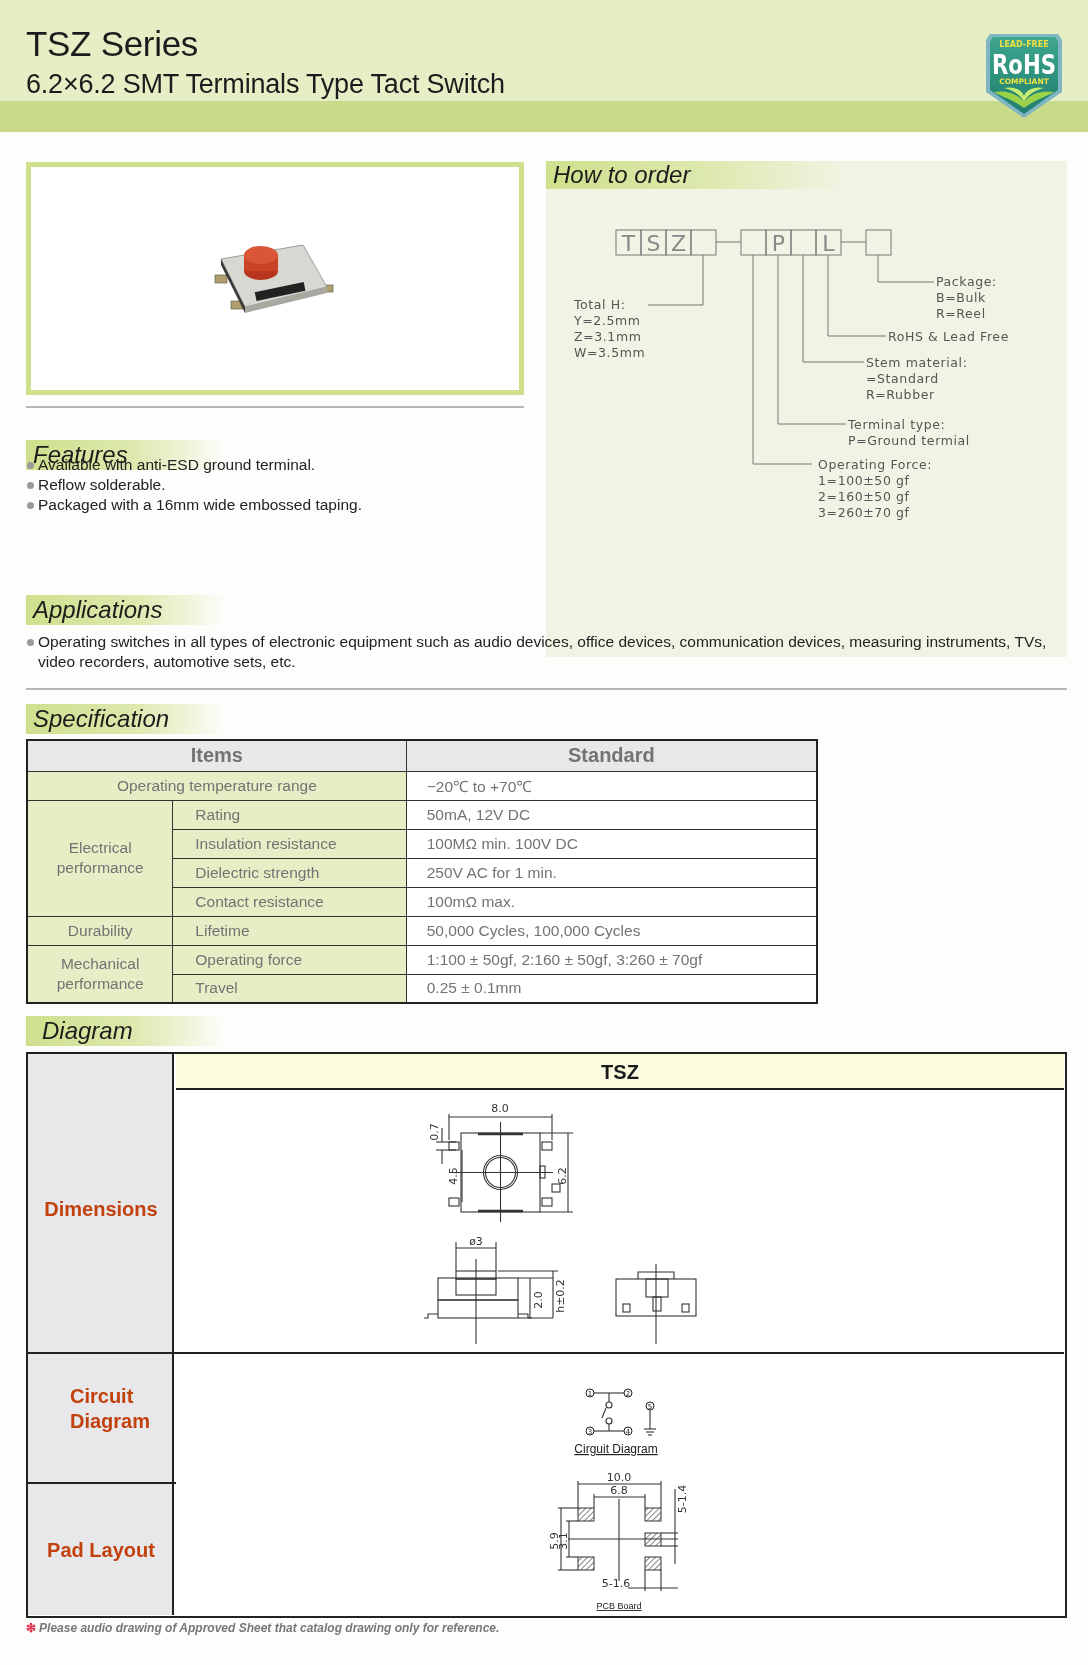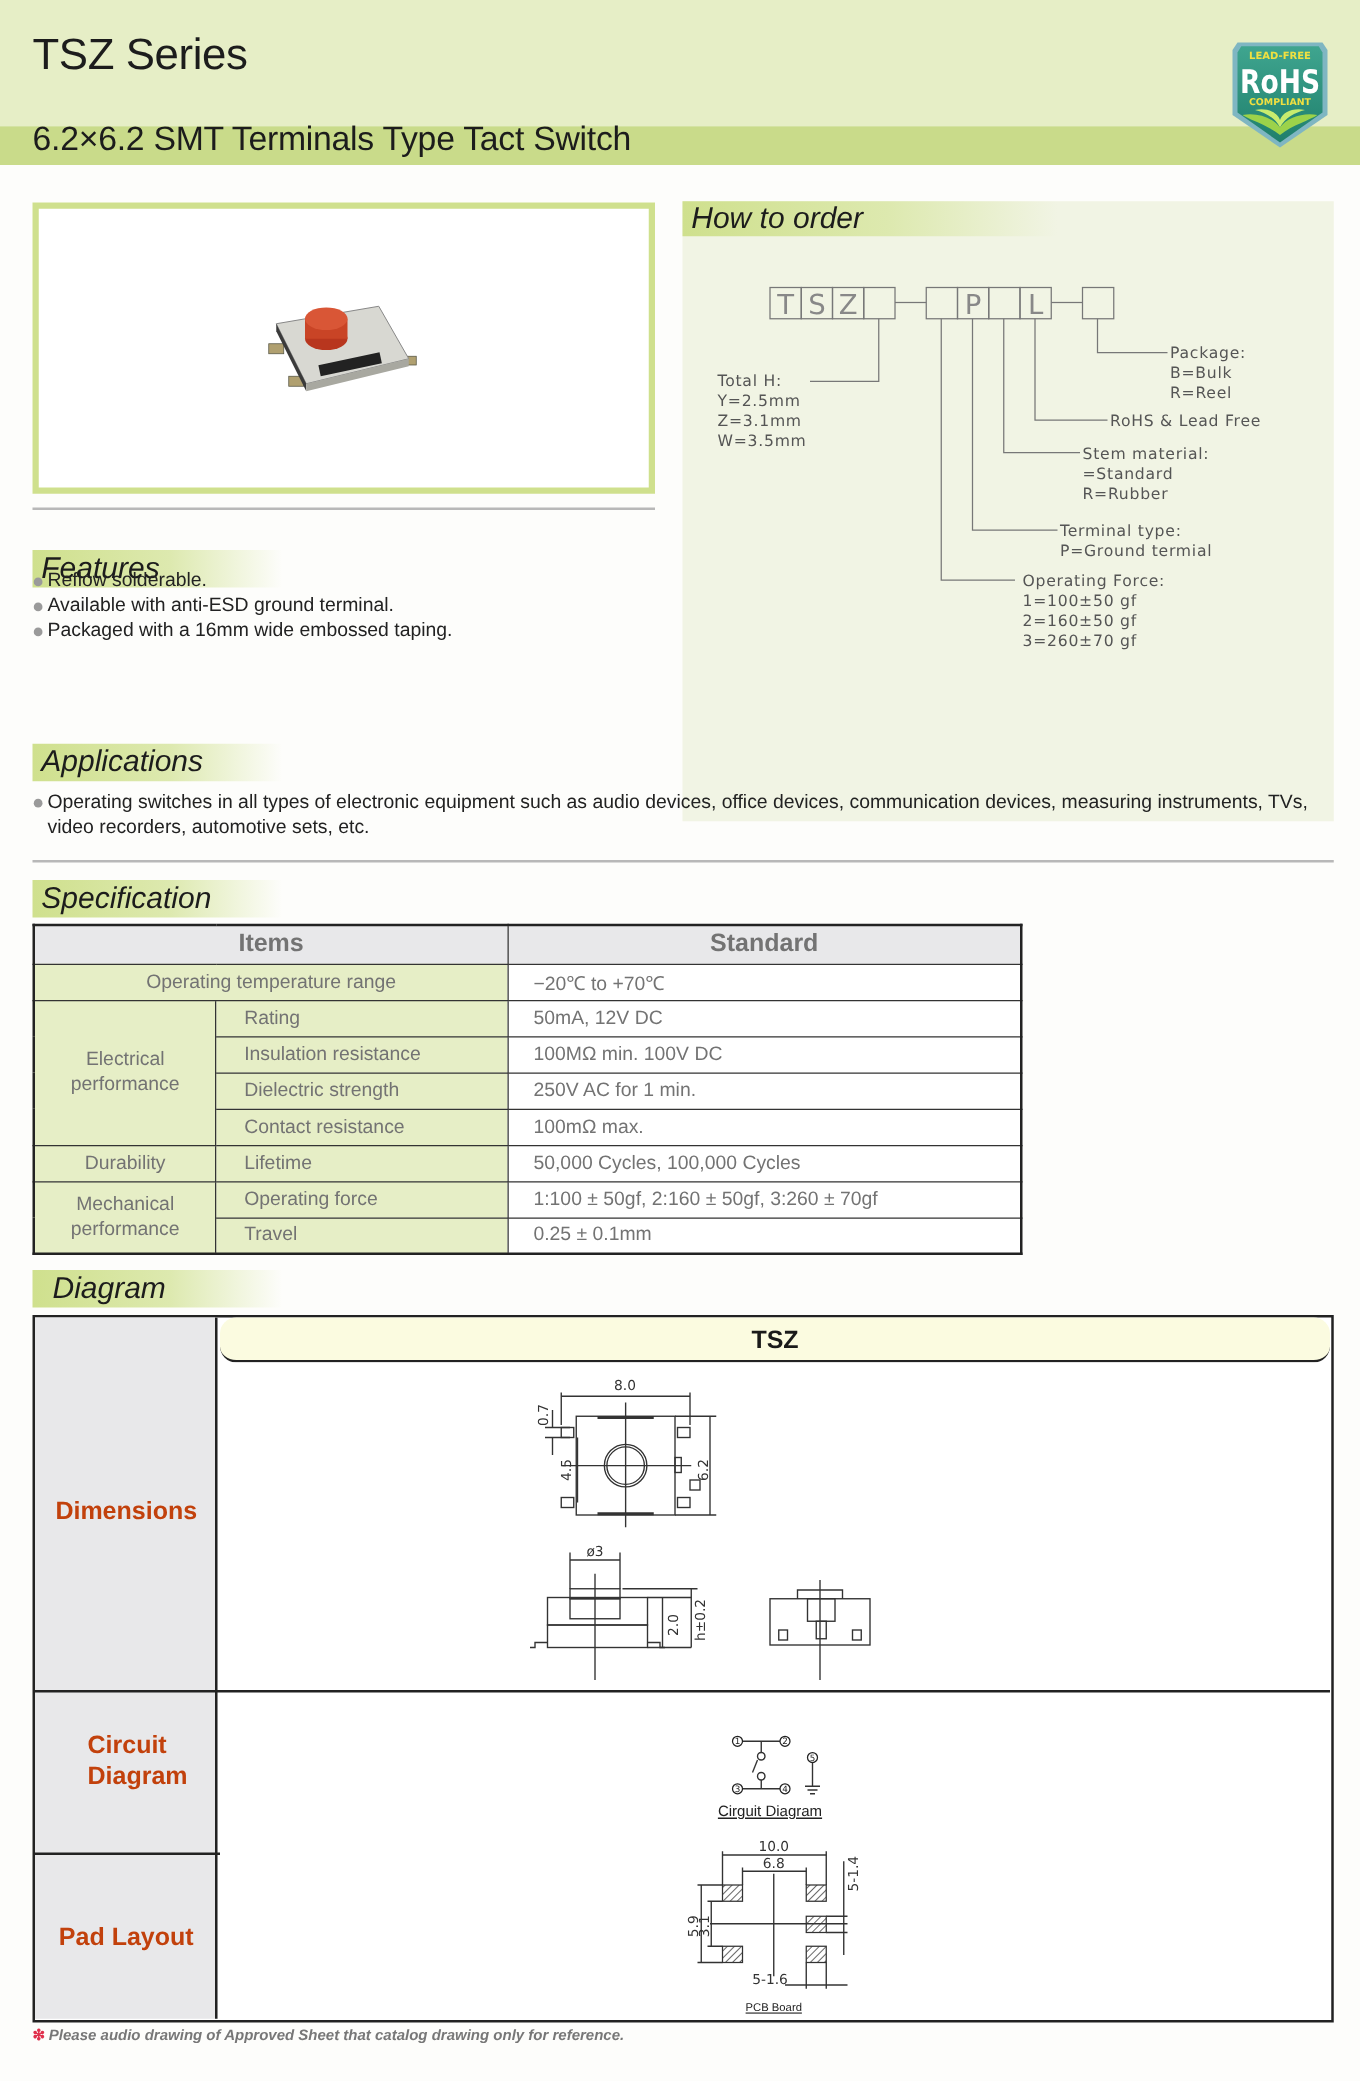--- a/index.html
+++ b/index.html
@@ -3,21 +3,21 @@
 <meta charset="utf-8">
 <style>
   * { box-sizing: border-box; margin: 0; padding: 0; }
   html, body { width: 1088px; height: 1665px; background: #fdfdfb; font-family: "Liberation Sans", sans-serif; color: #1a1a1a; overflow: hidden; }
   .page { position: relative; width: 1088px; height: 1665px; }
 
   
   .hdr-top { position: absolute; left: 0; top: 0; width: 1088px; height: 101px; background: #e6eec6; }
   .hdr-band { position: absolute; left: 0; top: 101px; width: 1088px; height: 31px; background: #c9db8a; }
   .hdr-title { position: absolute; left: 26px; top: 24px; font-size: 35px; color: #1c1c1c; letter-spacing: -0.3px; }
-  .hdr-sub { position: absolute; left: 26px; top: 69px; font-size: 27px; color: #1c1c1c; letter-spacing: -0.2px; margin-top: 27px; }
+  .hdr-sub { position: absolute; left: 26px; top: 69px; font-size: 27px; color: #1c1c1c; letter-spacing: -0.2px; }
   .rohs { position: absolute; left: 984px; top: 30px; width: 80px; height: 90px; }
 
   
   .photo-box { position: absolute; left: 26px; top: 162px; width: 498px; height: 233px; border: 5px solid #cfe08d; background: #fff; }
   .photo-sep { position: absolute; left: 26px; top: 406px; width: 498px; height: 2px; background: #b8b8b8; }
 
   
   .sec-h { position: absolute; height: 30px; font-style: italic; font-size: 24px; color: #1c1c1c; padding-left: 7px; line-height: 30px;
            background: linear-gradient(to right, #cfe08d 0%, #dde9af 55%, rgba(240,245,225,0) 100%); }
 
@@ -40,21 +40,21 @@
   .g { background: #e6eec6; }
   .w { background: #fff; padding-left: 20px !important; }
   .c { text-align: center; }
   .l { text-align: left; padding-left: 22px !important; }
 
   
   .dg { position: absolute; left: 26px; top: 1052px; width: 1041px; height: 566px; border: 2.5px solid #222; background: #fff; }
   .dg-left { position: absolute; left: 0; top: 0; width: 146px; height: 561px; background: #e8e8ea; border-right: 2px solid #222; }
   .dg-lbl { position: absolute; left: 0; width: 146px; text-align: center; font-weight: bold; font-size: 20px; color: #c2410c; line-height: 25px; }
   .dg-hline { position: absolute; left: 0; height: 2px; background: #222; }
-  .dg-head { position: absolute; left: 148px; top: 0; width: 888px; height: 36px; background: #fbfbe0; border-bottom: 2px solid #222; text-align: center; font-weight: bold; font-size: 20px; line-height: 36px; border-radius: 13px; }
+  .dg-head { position: absolute; left: 148px; top: 0; width: 888px; height: 36px; background: #fbfbe0; border-bottom: 2px solid #222; text-align: center; font-weight: bold; font-size: 20px; line-height: 36px; }
   .svgabs { position: absolute; }
   .ln { stroke: #333; stroke-width: 1.1; fill: none; }
   .dt { font-family: "DejaVu Sans", sans-serif; font-size: 11px; fill: #333; }
 
   .footnote { position: absolute; left: 26px; top: 1621px; font-size: 12px; font-style: italic; font-weight: bold; color: #777; }
   .footnote .star { color: #e0304c; font-style: normal; margin-right: 3px; }
 </style>
 </head>
 <body>
 
@@ -95,22 +95,22 @@
 
       <ellipse cx="230" cy="104" rx="17" ry="9" fill="#b8361e"></ellipse>
       <rect x="213" y="88" width="34" height="16" fill="#c94426"></rect>
       <ellipse cx="230" cy="88" rx="17" ry="9" fill="#d95636"></ellipse>
     </svg>
   </div>
   <div class="photo-sep"></div>
 
   <div class="sec-h" style="left:26px; top:440px; width:200px;">Features</div>
   <ul class="bullets" style="left:26px; top:455px; width:500px;">
+    <li>Available with anti-ESD ground terminal.</li>
     <li>Reflow solderable.</li>
-    <li>Available with anti-ESD ground terminal.</li>
     <li>Packaged with a 16mm wide embossed taping.</li>
   </ul>
 
   <div class="order-panel">
     <div class="sec-h">How to order</div>
     <svg width="521" height="432" viewBox="0 0 521 432" style="position:absolute;left:0;top:0;">
       <g stroke="#777" stroke-width="1" fill="none">
 
         <rect x="70" y="69" width="25" height="25"></rect>
           <rect x="95" y="69" width="25" height="25"></rect>

